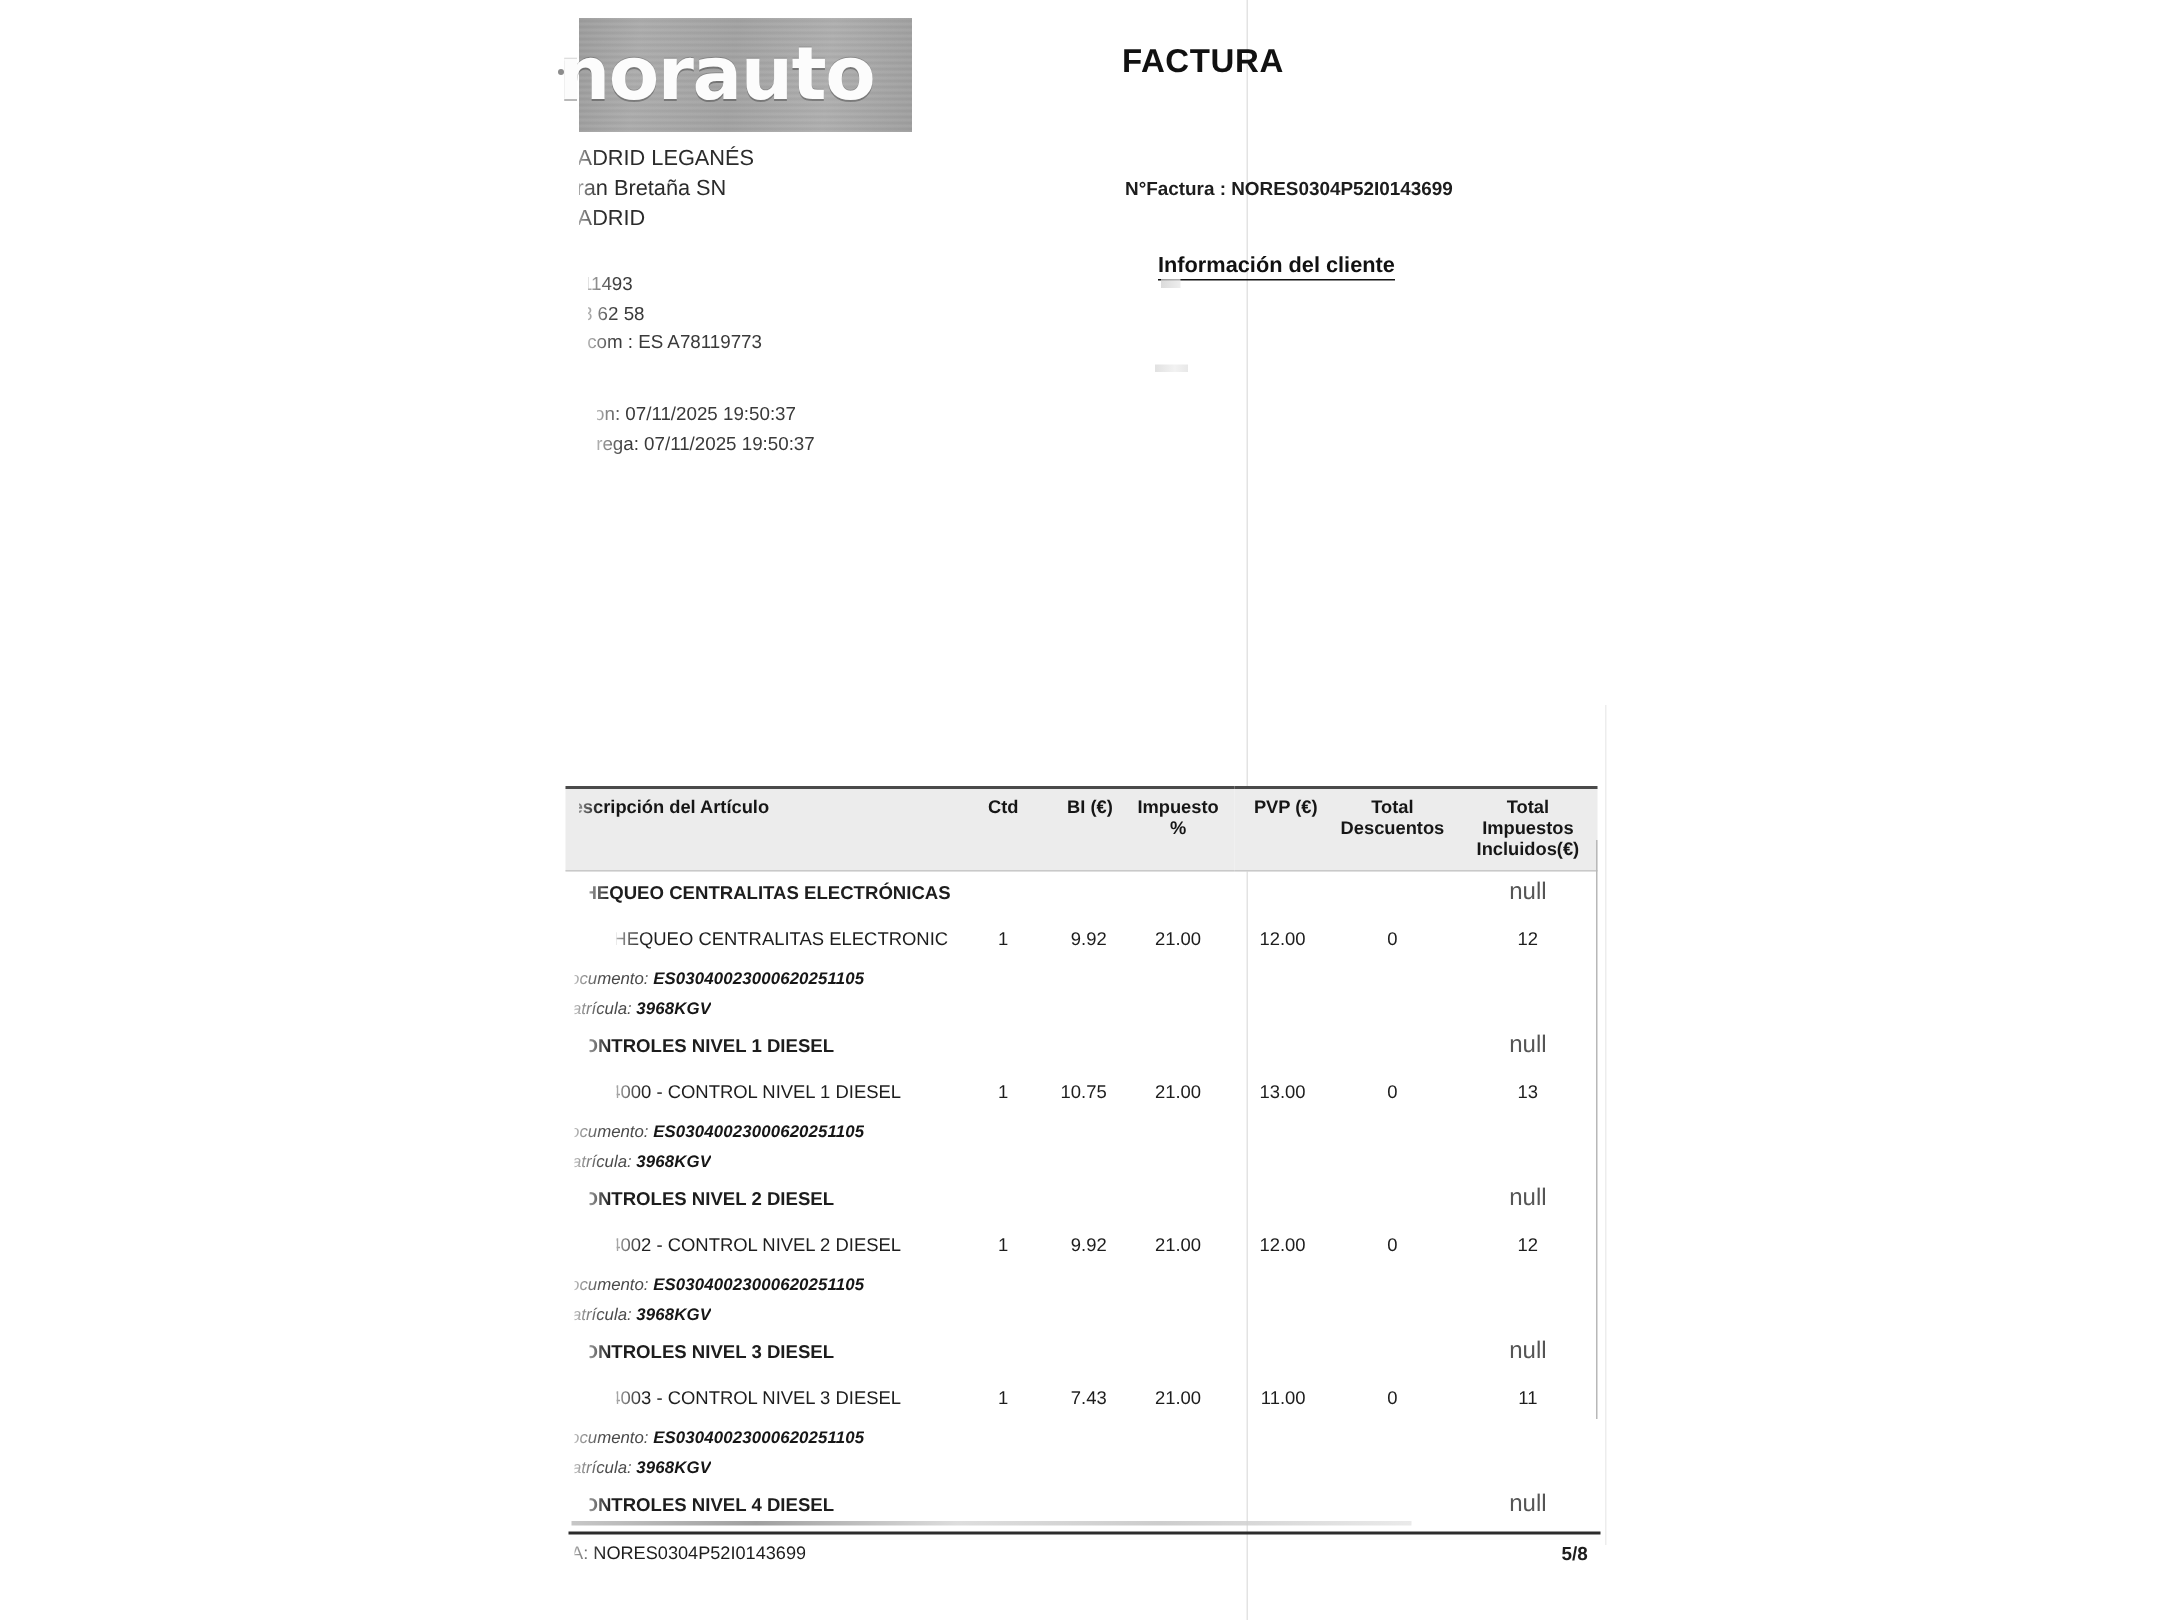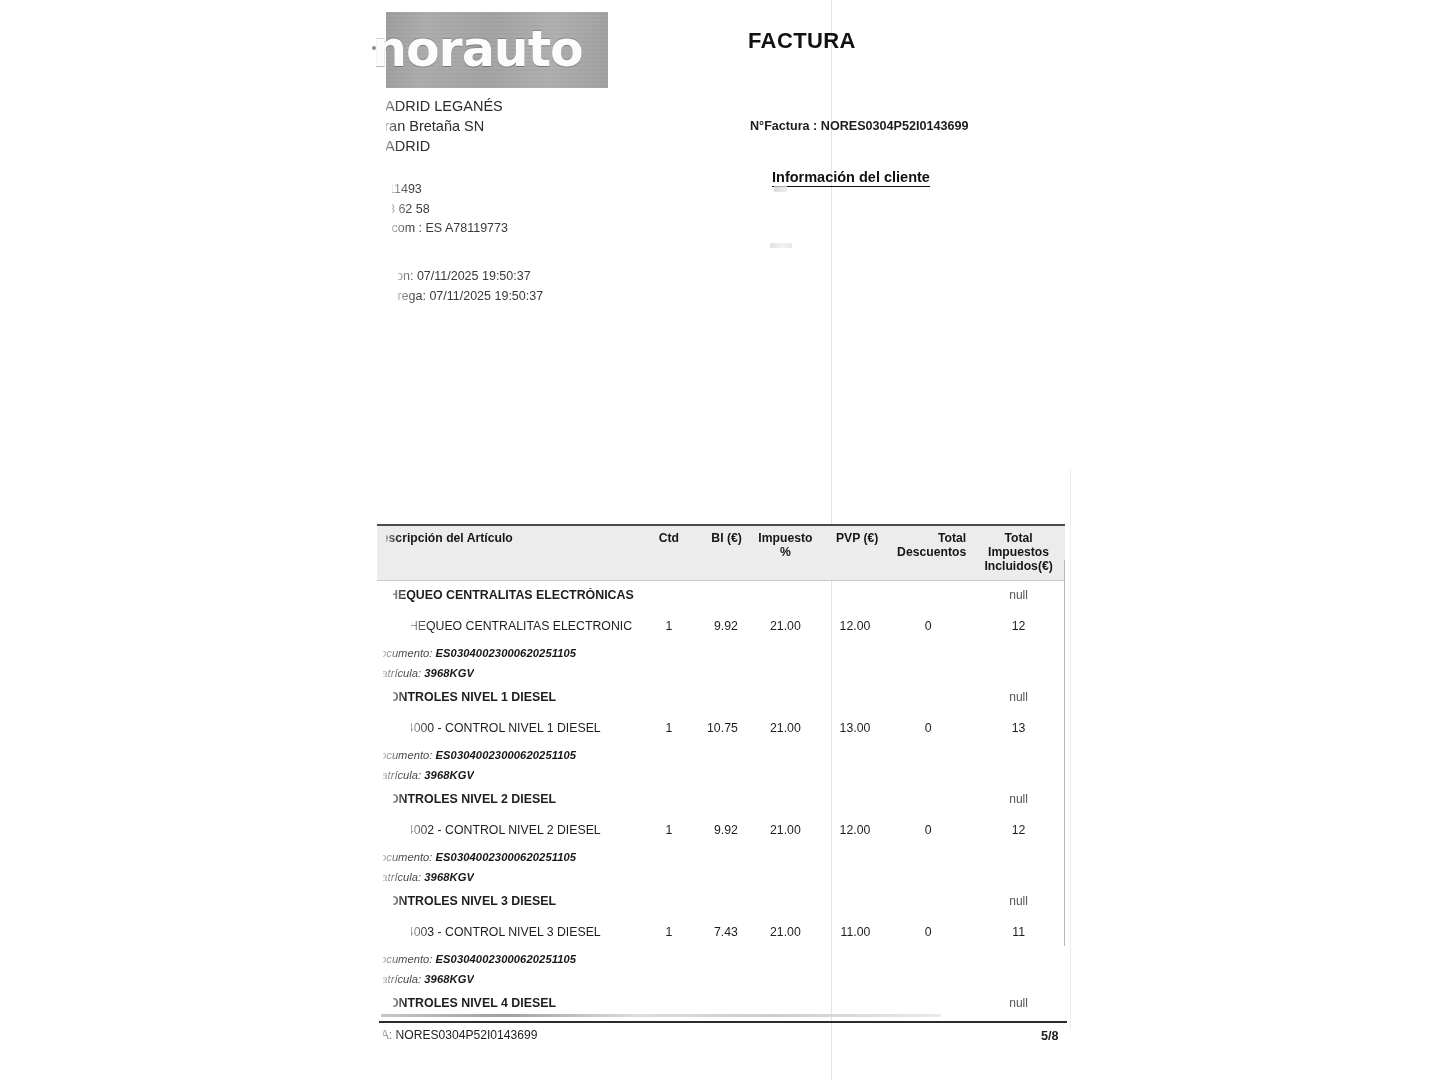--- a/index.html
+++ b/index.html
@@ -175,39 +175,39 @@
     color: #161616;
     padding: 5px 6px 7px 6px;
     vertical-align: top;
     line-height: 14px;
   }
   .th-desc     { text-align: left;  width: 268px; padding-left: 9px !important; }
   .th-ctd      { text-align: center; width: 52px; }
   .th-bi       { text-align: right;  width: 62px; }
   .th-imp      { text-align: center; width: 74px; }
   .th-pvp      { text-align: right;  width: 70px; }
-  .th-desc-tot { text-align: right;  width: 84px; }
+  .th-desc-tot {  width: 84px; }
   .th-total    { text-align: center; width: 96px; }
 
   .items-table tbody td {
     padding: 0;
     vertical-align: middle;
   }
   tr.group-row td {
     height: 28px;
     font-size: 12.4px;
     font-weight: 600;
     color: #1d1d1d;
   }
   tr.group-row td.cell-desc { padding-left: 16px; }
   tr.group-row td.cell-total-inc {
     text-align: center;
     font-weight: 400;
     color: #555;
-    font-size: 12px;
+    font-size: 16px;
   }
 
   tr.item-row td {
     height: 34px;
     font-size: 12.3px;
     color: #1d1d1d;
   }
   tr.item-row td.cell-desc { padding-left: 34px; }
   tr.item-row td.cell-ctd  { text-align: center; }
   tr.item-row td.cell-bi   { text-align: right; padding-right: 10px; }

